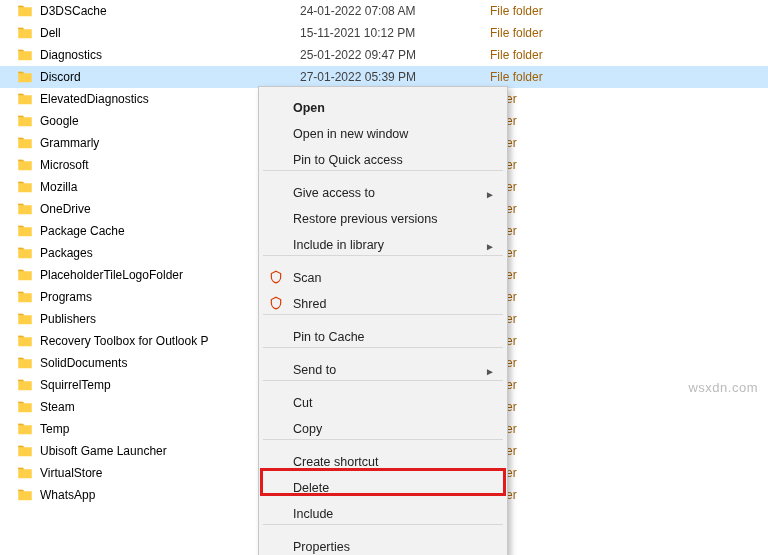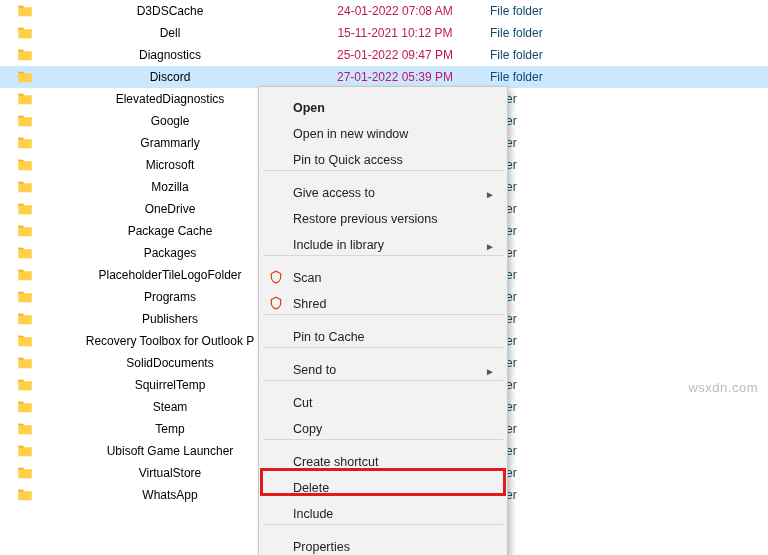--- a/index.html
+++ b/index.html
@@ -15,46 +15,45 @@
   }
   .file-list {
     width: 100%;
   }
   .file-row {
     display: flex;
     align-items: center;
     height: 22px;
     padding-left: 16px;
     white-space: nowrap;
-    text-align: center;
   }
   .file-row.selected {
     background: #cce8ff;
     padding-left: 16px;
   }
   .folder-icon {
     width: 18px;
     height: 18px;
     margin-right: 6px;
     flex: 0 0 auto;
   }
   .col-name {
     width: 260px;
     flex: 0 0 auto;
     overflow: hidden;
     text-overflow: ellipsis;
   }
   .col-date {
     width: 190px;
     flex: 0 0 auto;
-    color: #be185d;
+    color: #404040;
   }
   .col-type {
     flex: 0 0 auto;
-    color: #0c4a6e;
+    color: #a16207;
   }
   
   .context-menu {
     position: absolute;
     top: 86px;
     left: 258px;
     width: 250px;
     background: #f2f2f2;
     border: 1px solid #c8c8c8;
     box-shadow: 3px 3px 6px rgba(0,0,0,0.25);

